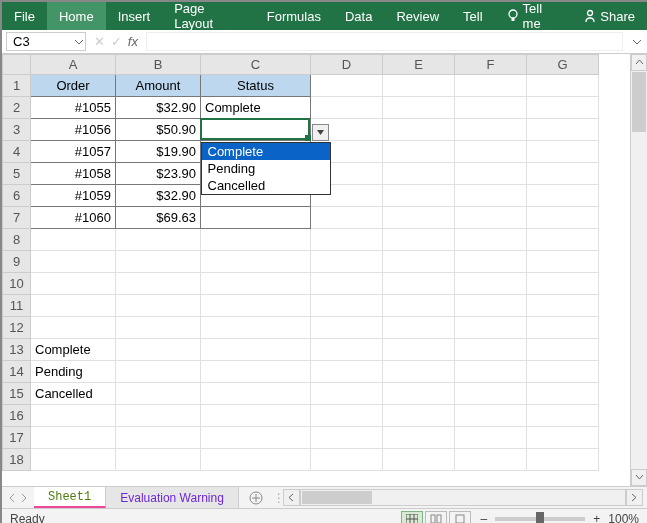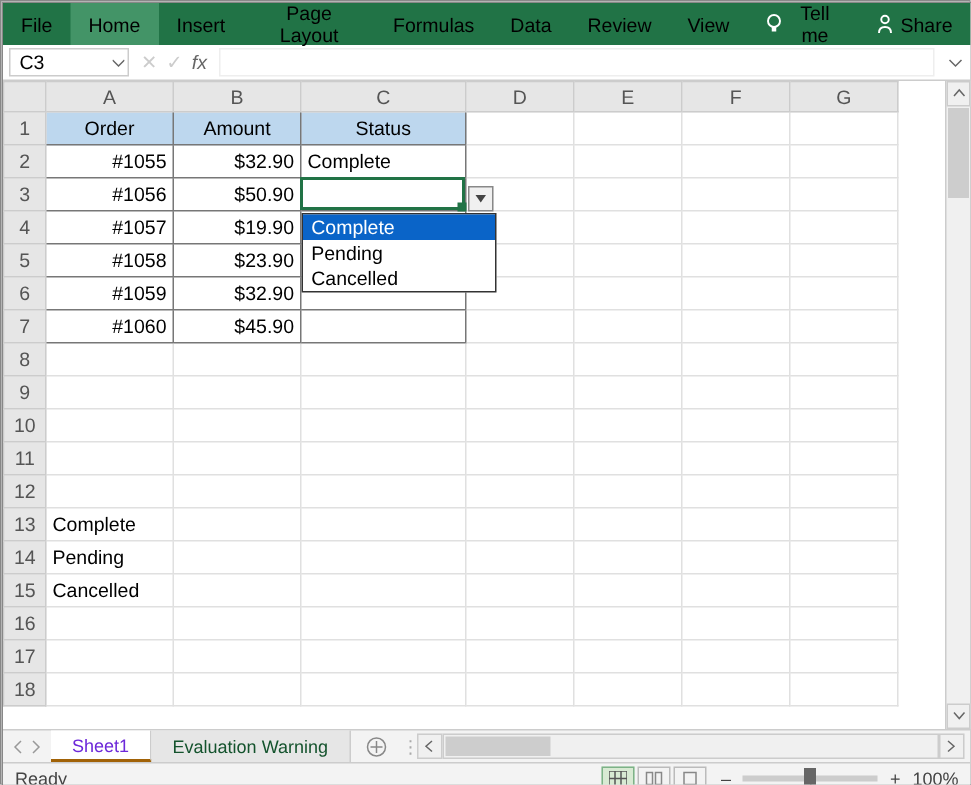--- a/index.html
+++ b/index.html
@@ -1,19 +1,19 @@
 <!DOCTYPE html>
 <html><head>
 <meta charset="utf-8">
 <style>
   * { box-sizing: border-box; margin: 0; padding: 0; }
   html, body { width: 647px; height: 523px; font-family: "Segoe UI", Arial, sans-serif; font-size: 13px; overflow: hidden; background: #fff; border: 1px solid #888; }
   
   
-  .ribbon { background: #217346; height: 28px; display: flex; align-items: stretch; color: #000000; font-size: 13px; text-align: center; }
+  .ribbon { background: #217346; height: 28px; display: flex; align-items: stretch; color: #ffffff; font-size: 13px; }
   .ribbon .tab { padding: 0 12px; display: flex; align-items: center; cursor: pointer; }
   .ribbon .tab.active { background: #439467; }
   .ribbon .spacer { flex: 1; }
   .ribbon .ico { margin-right: 4px; display: inline-flex; }
   
   
   .fxrow { height: 24px; display: flex; align-items: stretch; border-bottom: 1px solid #ccc; background: #fff; }
   .namebox { width: 80px; border: 1px solid #ccc; display: flex; align-items: center; padding: 0 6px; position: relative; margin: 2px 0 2px 4px; }
   .namebox .dd { position: absolute; right: 2px; top: 50%; transform: translateY(-50%); }
   .fxbtns { display: flex; align-items: center; gap: 6px; padding: 0 8px; color: #aaa; }
@@ -48,22 +48,22 @@
   .ddlist div.sel { background: #0a64c8; color: #fff; }
   
   
   .vscroll { width: 17px; background: #f0f0f0; border-left: 1px solid #ccc; position: relative; }
   .vscroll .btn { height: 17px; background: #f0f0f0; border: 1px solid #ccc; display:flex; align-items:center; justify-content:center; color:#666; }
   .vscroll .thumb { position:absolute; top:18px; left:1px; right:1px; height:60px; background:#cdcdcd; }
   
   
   .tabbar { height: 22px; background: #f3f3f3; border-top: 1px solid #ccc; display: flex; align-items: stretch; font-size: 12px; }
   .tabnav { display:flex; align-items:center; padding: 0 6px; color:#888; gap:4px; }
-  .sheettab { padding: 0 14px; display:flex; align-items:center; border-right:1px solid #ccc; background:#e6e6e6; color:#14532d; }
-  .sheettab.active { background:#fff; border-bottom: 2px solid #a16207; color:#6d28d9; font-weight:500; }
+  .sheettab { padding: 0 14px; display:flex; align-items:center; border-right:1px solid #ccc; background:#e6e6e6; color:#6d28d9; }
+  .sheettab.active { background:#fff; border-bottom: 2px solid #ec4899; color:#4d7c0f; font-weight:500;font-family:Liberation Mono, monospace; }
   .addsheet { padding: 0 10px; display:flex; align-items:center; color:#666; }
   .tabbar .sep { width: 6px; display:flex; align-items:center; color:#aaa; }
   .hscroll { flex:1; display:flex; align-items:center; margin: 2px 4px; }
   .hscroll .btn { width:17px; height:17px; background:#f0f0f0; border:1px solid #ccc; display:flex; align-items:center; justify-content:center; color:#666; }
   .hscroll .track { flex:1; height:17px; background:#f0f0f0; border:1px solid #ccc; position:relative; }
   .hscroll .thumb { position:absolute; left:1px; top:1px; bottom:1px; width:70px; background:#cdcdcd; }
   
   
   .status { height: 20px; background: #f3f3f3; border-top:1px solid #ccc; display:flex; align-items:center; font-size:12px; padding: 0 8px; color:#444; }
   .status .spacer { flex:1; }
@@ -78,21 +78,21 @@
 <body>
 
 <div class="ribbon">
   <div class="tab">File</div>
   <div class="tab active">Home</div>
   <div class="tab">Insert</div>
   <div class="tab">Page Layout</div>
   <div class="tab">Formulas</div>
   <div class="tab">Data</div>
   <div class="tab">Review</div>
-  <div class="tab">View</div>
+  <div class="tab">Tell</div>
   <div class="spacer"></div>
   <div class="tab">
     <span class="ico">
         <svg width="12" height="14" viewBox="0 0 12 14">
           <circle cx="6" cy="5" r="4" fill="none" stroke="#fff" stroke-width="1.3"></circle>
           <rect x="4.5" y="9" width="3" height="3" fill="#fff"></rect>
         </svg>
       </span>
     <span>Tell me</span>
   </div>
@@ -199,21 +199,21 @@
             <td class="hborder center colB">$32.90</td>
             <td class="hborder colC"></td>
             <td class=" colD"></td>
             <td class=" colE"></td>
             <td class=" colF"></td>
             <td class=" colG"></td>
           </tr>
           <tr>
             <th class="rowh">7</th>
             <td class="hborder center colA">#1060</td>
-            <td class="hborder center colB">$45.90</td>
+            <td class="hborder center colB">$69.63</td>
             <td class="hborder colC"></td>
             <td class=" colD"></td>
             <td class=" colE"></td>
             <td class=" colF"></td>
             <td class=" colG"></td>
           </tr>
           <tr>
             <th class="rowh">8</th>
             <td class=" colA"></td>
             <td class=" colB"></td>

